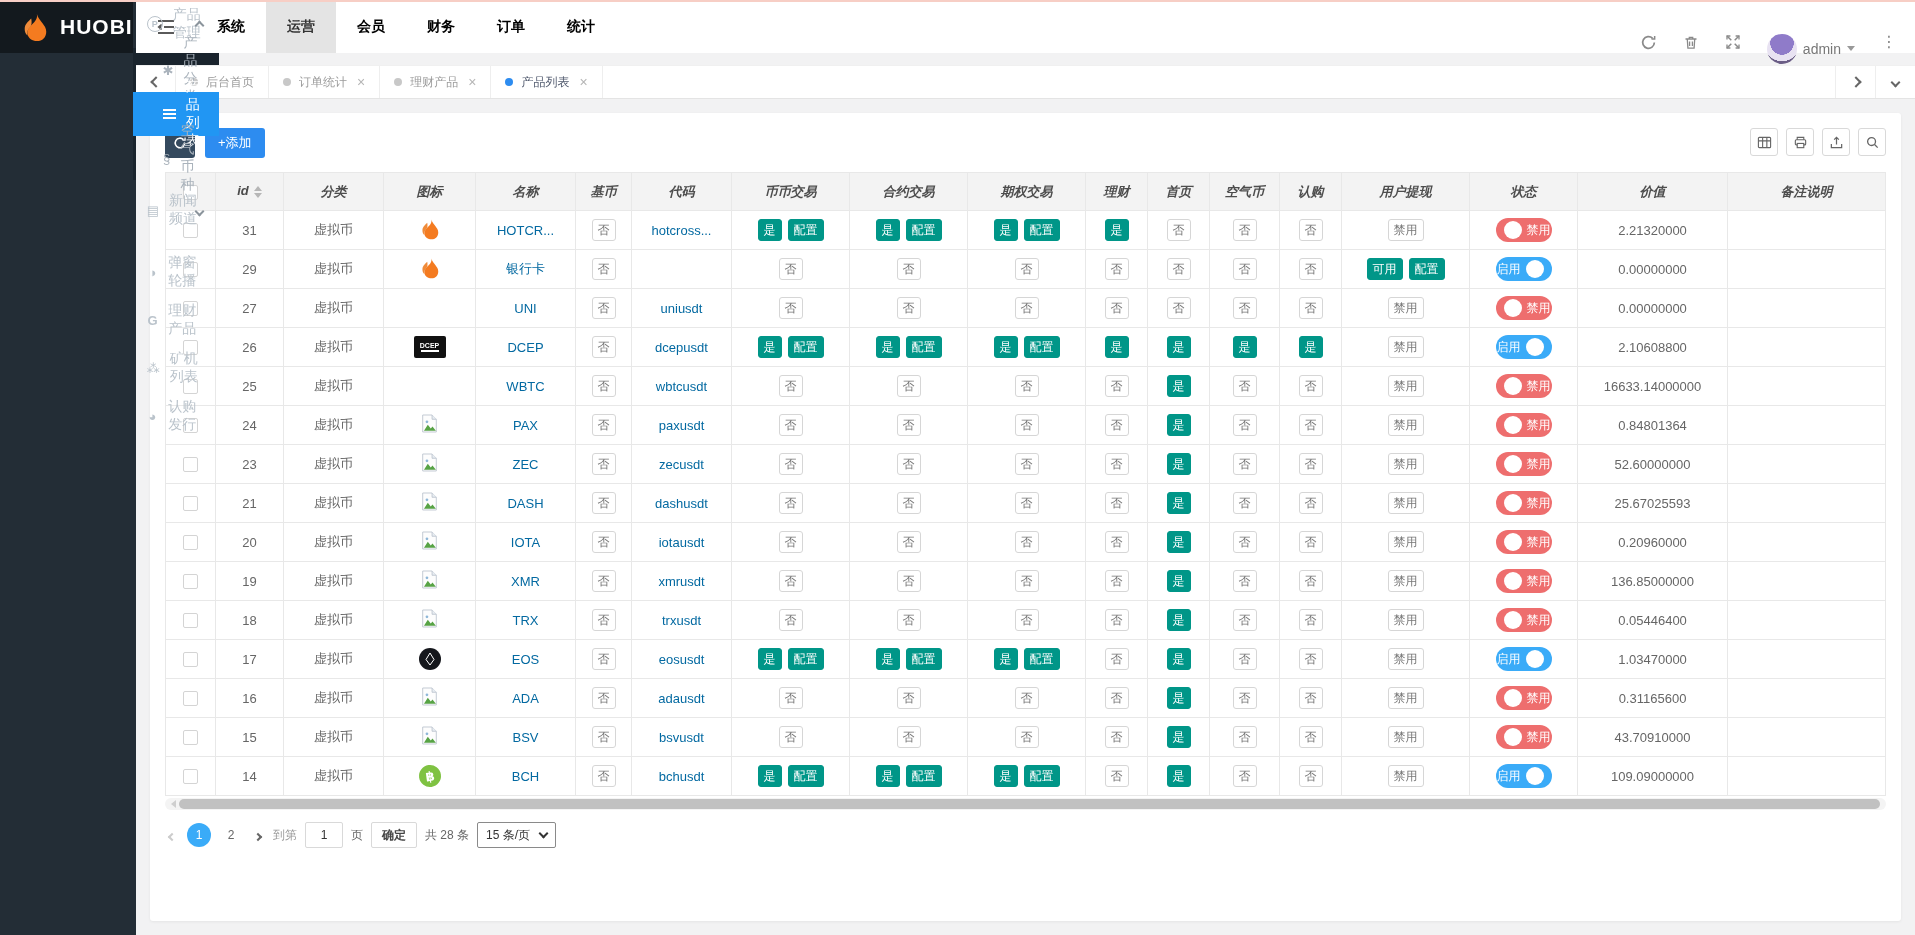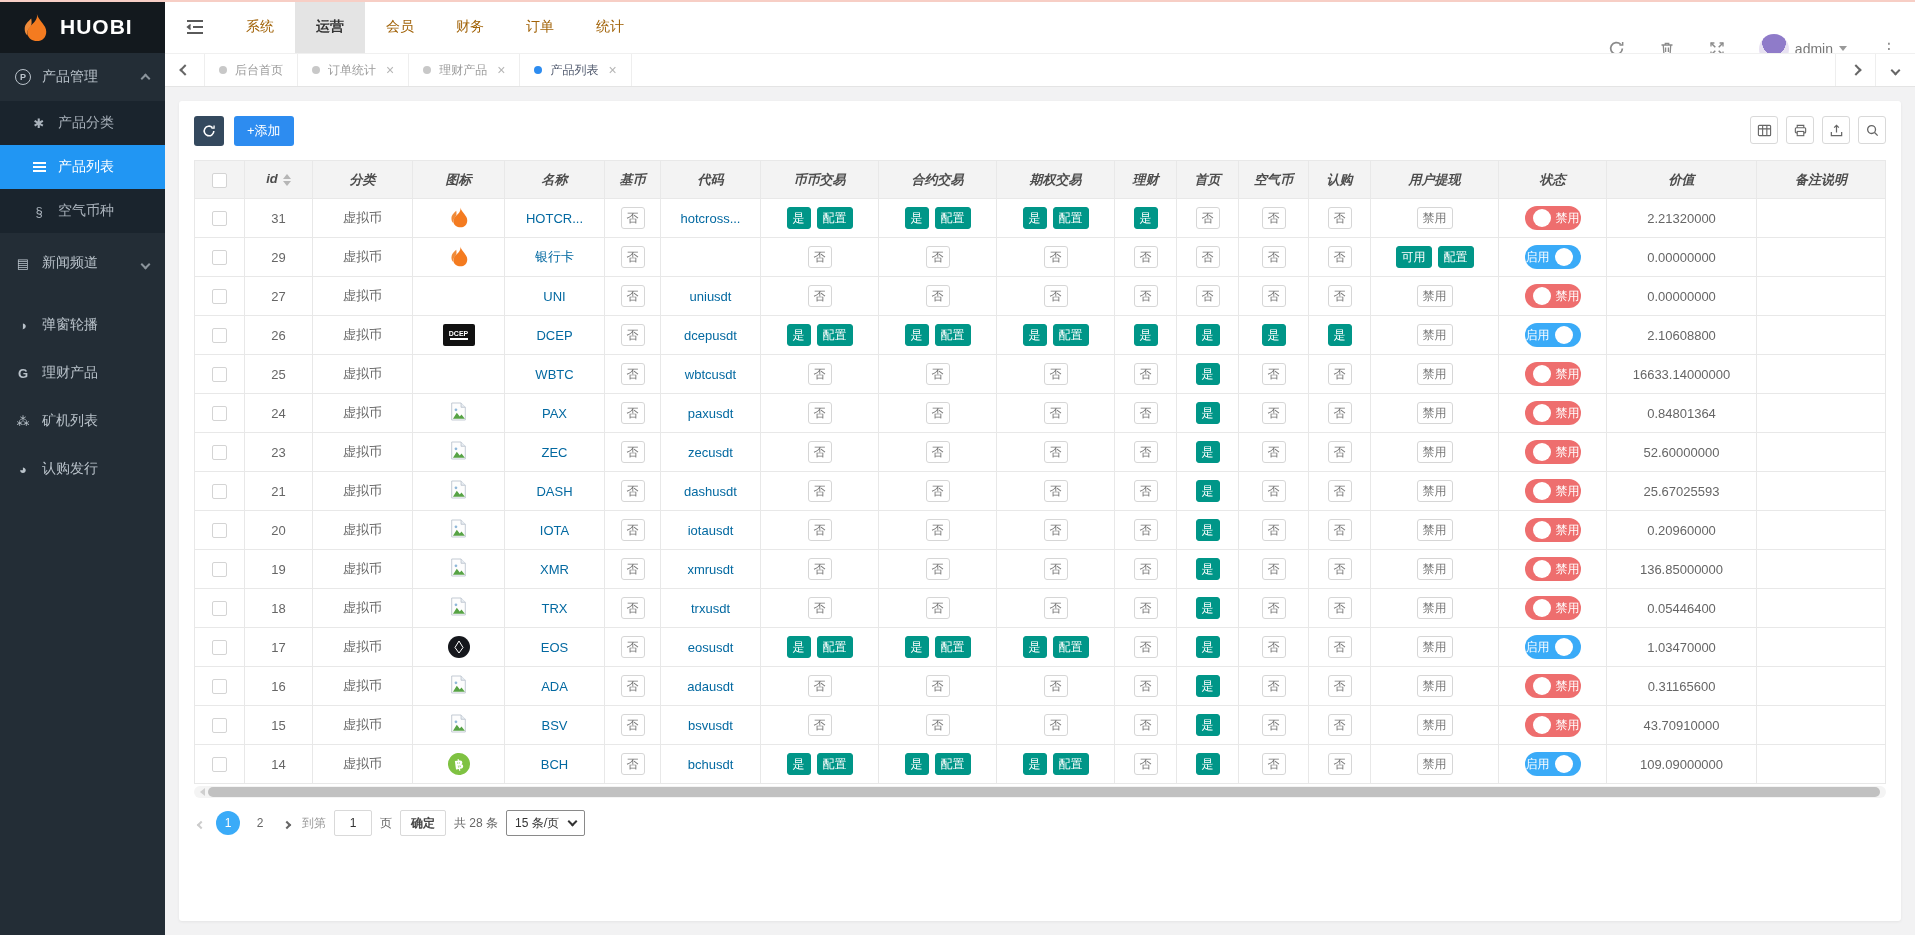--- a/index.html
+++ b/index.html
@@ -1,47 +1,47 @@
 <!DOCTYPE html>
 <html><head>
 <meta charset="utf-8">
 <style>
   *{margin:0;padding:0;box-sizing:border-box;}
   html,body{width:1915px;height:935px;overflow:hidden;font-family:"Liberation Sans","DejaVu Sans",sans-serif;background:#f2f2f3;}
   .topline{position:fixed;top:0;left:0;width:100%;height:2px;background:#f7cec5;z-index:99;}
   .app{display:flex;width:1915px;height:935px;}
 
   
-  .sidebar{width:165px;height:100%;background:#232d36;flex:none;display:flex;flex-direction:column;}
+  .sidebar{width:136px;height:100%;background:#232d36;flex:none;display:flex;}
   .logo{height:53px;background:#13191e;display:flex;align-items:center;padding-left:20px;gap:10px;flex:none;}
   .logo .brand{color:#fff;font-size:21px;font-weight:bold;letter-spacing:1px;}
   .side-item{height:48px;display:flex;align-items:center;gap:10px;padding:0 14px;color:#bac3cb;font-size:14px;cursor:pointer;position:relative;}
   .side-sub{background:#1a242d;}
   .side-sub .side-item{padding-left:30px;height:44px;color:#aab3bc;}
   .side-item.active{background:#2196f3;color:#fff;}
   .side-item .chev-right{position:absolute;right:16px;}
   .sicon{width:18px;display:inline-flex;justify-content:center;align-items:center;font-size:13px;font-style:normal;}
   .circle-p{width:16px;height:16px;border:1.5px solid #bac3cb;border-radius:50%;font-size:9px;font-weight:bold;display:inline-flex;align-items:center;justify-content:center;}
   .bars{display:inline-block;width:13px;height:2px;background:currentColor;box-shadow:0 4px 0 currentColor,0 8px 0 currentColor;margin-top:-8px;}
 
   
   .main{flex:1;display:flex;flex-direction:column;min-width:0;}
   .topbar{height:53px;background:#fff;display:flex;align-items:center;flex:none;padding:0 18px 0 0;}
   .toggle-btn{width:60px;display:flex;justify-content:center;cursor:pointer;}
-  .nav-item{padding:0 21px;height:53px;display:flex;align-items:center;font-size:14px;color:#a16207;cursor:pointer;}
+  .nav-item{padding:0 21px;height:53px;display:flex;align-items:center;font-size:14px;color:#000000;cursor:pointer;font-weight:bold;}
   .nav-item.active{background:#e4e4e4;color:#333;font-weight:bold;}
-  .topbar-right{margin-left:auto;display:flex;align-items:center;gap:34px;margin-top:44px;}
+  .topbar-right{margin-left:auto;display:flex;align-items:flex-start;gap:26px;margin-top:44px;}
   .tb-icon{cursor:pointer;display:flex;align-items:center;}
   .avatar{width:30px;height:30px;border-radius:50%;background:radial-gradient(circle at 50% 30%,#8f7bc9 0 45%,#e8e2f2 46% 70%,#6b5e86 71%);cursor:pointer;}
   .admin-wrap{display:flex;align-items:center;gap:6px;cursor:pointer;color:#777;font-size:14px;}
   .caret-down{width:0;height:0;border:4px solid transparent;border-top:5px solid #999;margin-top:4px;}
   .vdots{color:#888;font-size:16px;letter-spacing:0;cursor:pointer;line-height:1;}
 
   
-  .tabbar{height:34px;background:#fff;border-top:1px solid #f0f0f0;border-bottom:1px solid #e4e4e4;display:flex;align-items:stretch;flex:none;}
+  .tabbar{height:34px;background:#fff;border-top:1px solid #f0f0f0;border-bottom:1px solid #e4e4e4;display:flex;align-items:stretch;flex:none;margin-top:12px;}
   .tab-nav-btn{width:40px;display:flex;align-items:center;justify-content:center;cursor:pointer;border-right:1px solid #eee;}
   .tab{display:flex;align-items:center;gap:8px;padding:0 14px;border-right:1px solid #eee;font-size:12px;color:#9b9b9b;cursor:pointer;}
   .tab .dot{width:8px;height:8px;border-radius:50%;background:#c8c8c8;}
   .tab.active{color:#515a6e;}
   .tab.active .dot{background:#2d8cf0;}
   .tab .close{color:#b5b5b5;font-size:14px;margin-left:2px;cursor:pointer;}
   .tabbar-right{margin-left:auto;display:flex;}
   .tabbar-right .tab-nav-btn{border-right:none;border-left:1px solid #eee;}
   .chev{display:inline-block;width:8px;height:8px;border-right:2px solid #666;border-bottom:2px solid #666;}
   .chev.left{transform:rotate(135deg);}

